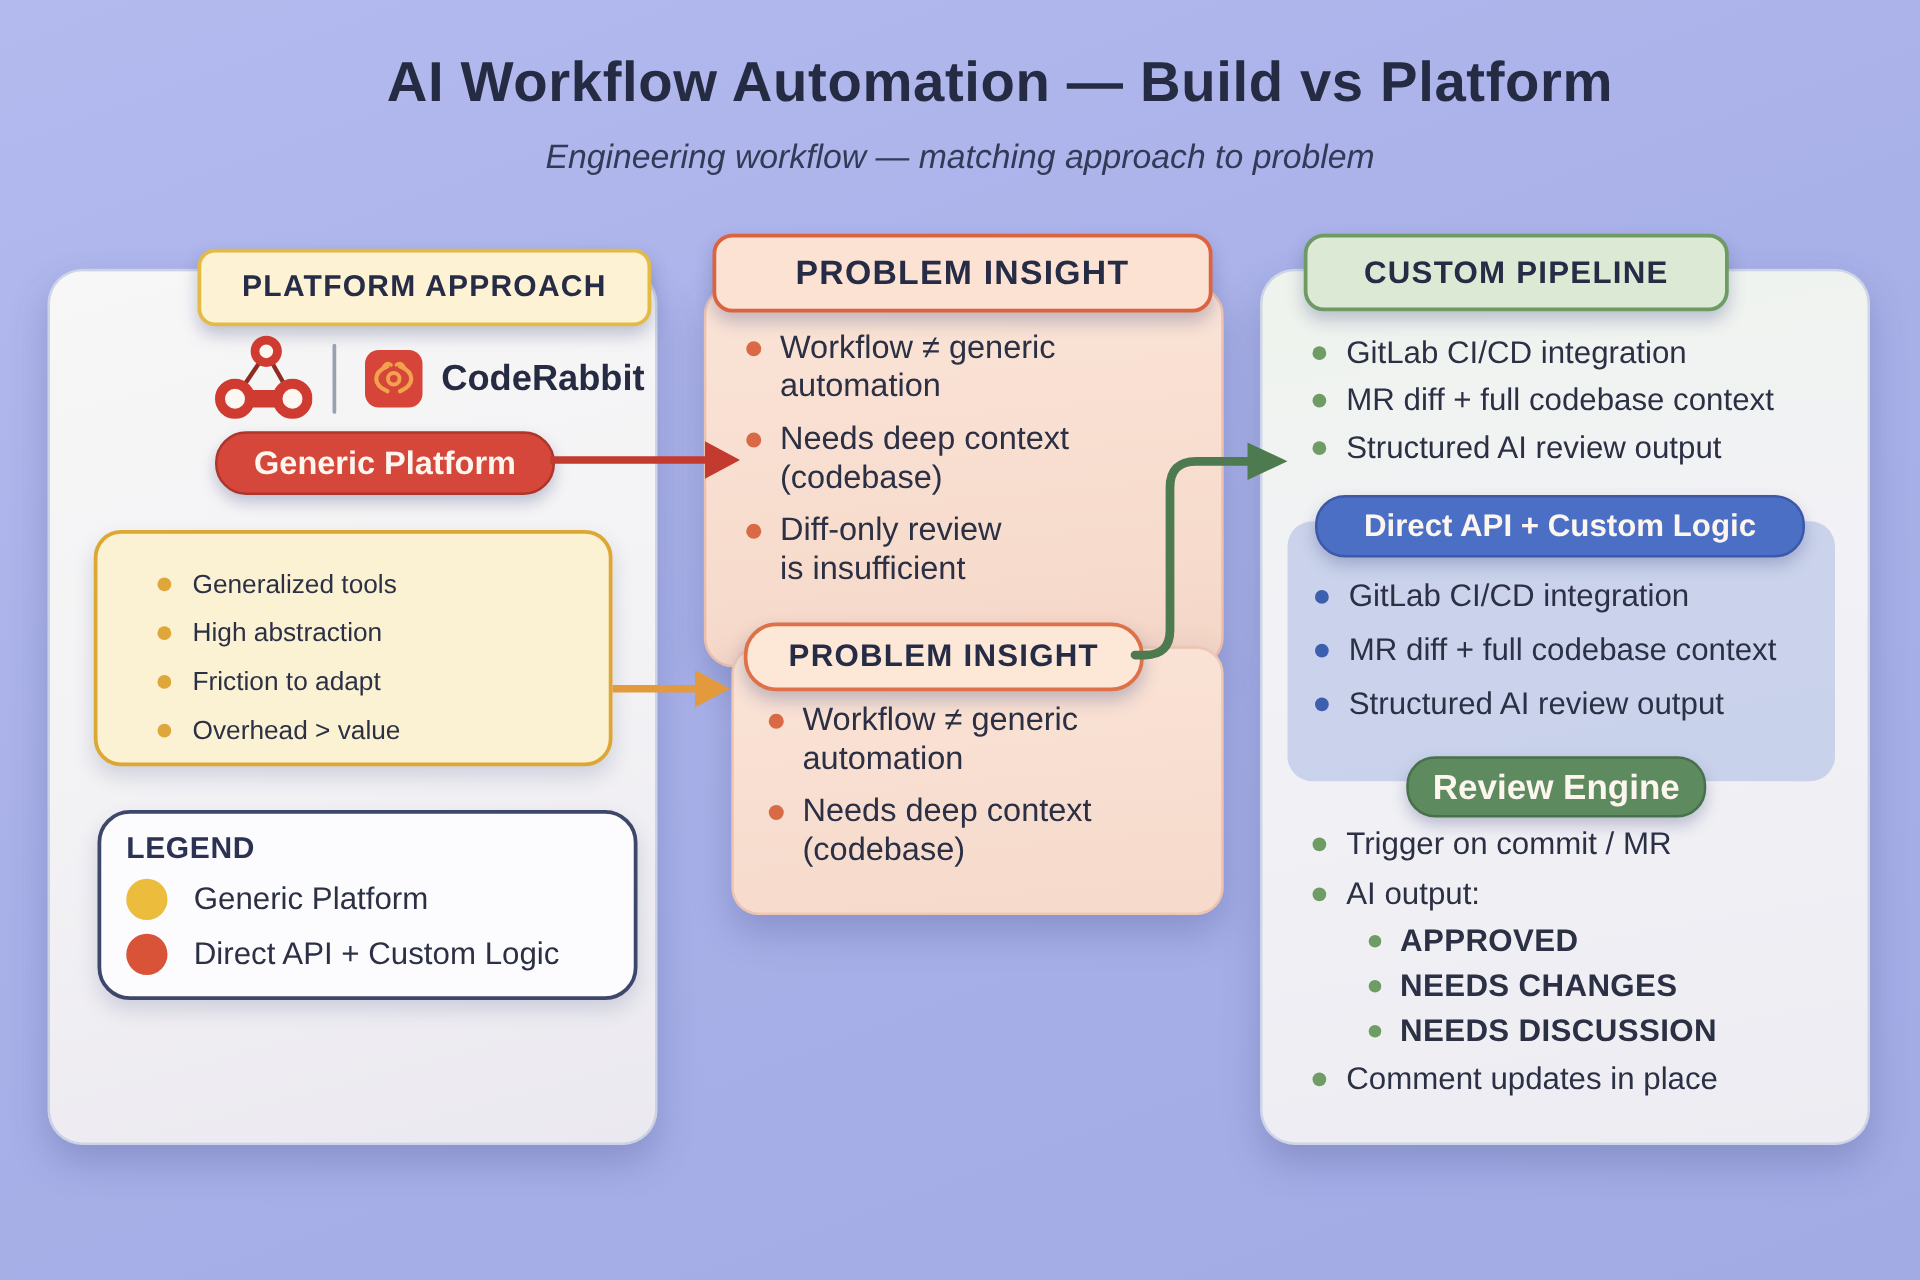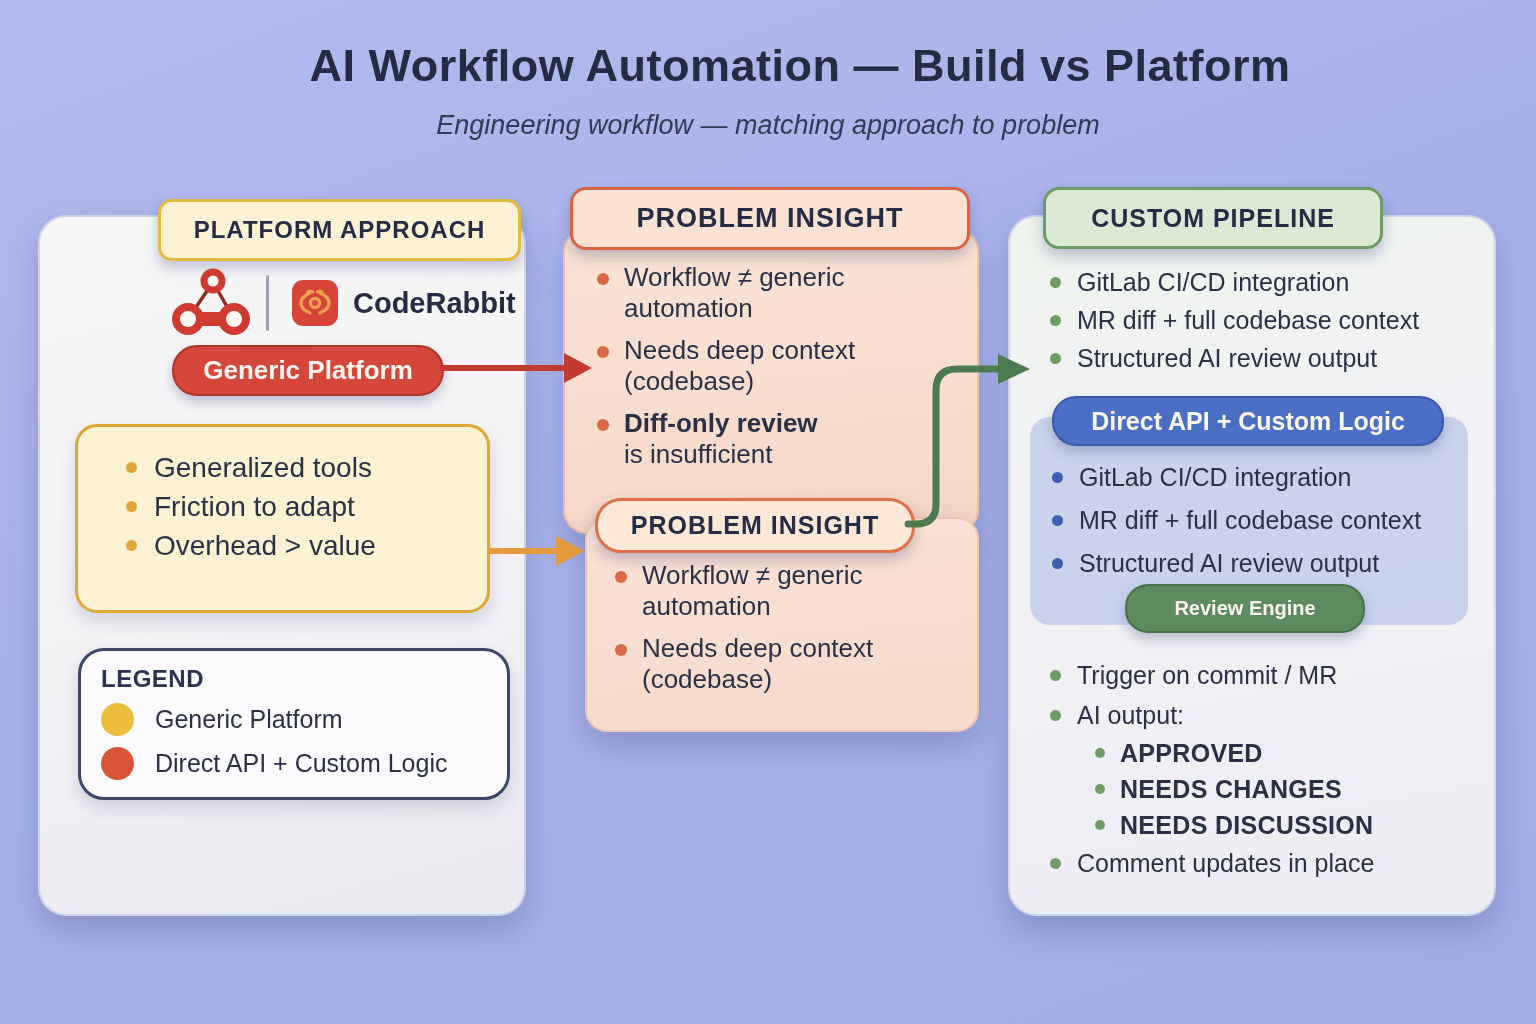--- a/index.html
+++ b/index.html
@@ -42,21 +42,21 @@
   .logo-row{position:absolute;left:172px;top:260px;height:86px;display:flex;align-items:center;}
   .logo-divider{width:3px;height:56px;background:#9aa1b0;border-radius:2px;margin:0 22px 0 16px;}
   .brand-text{font-size:29px;font-weight:700;color:#252b42;margin-left:14px;}
 
   .pill{position:absolute;display:flex;align-items:center;justify-content:center;
     font-weight:700;color:#fdf6ee;box-shadow:0 6px 12px rgba(62,72,130,.30);}
   .pill-generic{left:172px;top:345px;width:268px;height:47px;font-size:26px;
     background:#d5473b;border:2.5px solid #ad3529;border-radius:25px;}
   .pill-blue{left:1052px;top:396px;width:388px;height:46px;font-size:25px;
     background:#4b6fc5;border:2px solid #3c58a6;border-radius:24px;z-index:6;}
-  .pill-review{left:1125px;top:584px;width:236px;height:45px;font-size:20px;
+  .pill-review{left:1125px;top:605px;width:236px;height:45px;font-size:28px;
     background:#5d8a5e;border:2.5px solid #48704a;border-radius:23px;z-index:6;}
 
   .box-yellow{position:absolute;left:75px;top:424px;width:415px;height:189px;
     background:#fbf1d3;border:3px solid #dda733;border-radius:22px;
     box-shadow:0 8px 16px rgba(62,72,130,.18);padding:21px 0 0 48px;box-sizing:border-box;}
   .box-legend{position:absolute;left:78px;top:648px;width:432px;height:152px;
     background:#fcfbfd;border:3.5px solid #3e4769;border-radius:26px;
     box-shadow:0 8px 16px rgba(62,72,130,.18);padding:14px 0 0 20px;box-sizing:border-box;}
   .legend-title{font-size:24px;font-weight:800;letter-spacing:.5px;color:#2b3252;margin-bottom:10px;}
   .legend-row{display:flex;align-items:center;margin-bottom:11px;}
@@ -66,28 +66,28 @@
   .legend-label{font-size:25px;color:#2b3044;}
 
   .blist{position:absolute;}
   .brow{display:flex;align-items:flex-start;}
   .bdot{border-radius:50%;flex:0 0 auto;}
   .btext{color:#2b3044;}
 
   .lb-list{}
   .lb-row{display:flex;align-items:center;height:39px;}
   .lb-row .bdot{width:11px;height:11px;background:#dfa73a;margin-right:17px;}
-  .lb-row .btext{font-size:28px;}
+  .lb-row .btext{font-size:21px;}
 
   .mid-list{left:597px;top:262px;width:360px;}
   .mid-list2{left:615px;top:560px;width:350px;}
   .mid-row{margin-bottom:11px;}
   .mid-row .bdot{width:12px;height:12px;background:#d96a45;margin:11px 15px 0 0;}
   .mid-row .btext{font-size:26px;line-height:31px;}
-  .bold-line{font-weight:700;}
+  .bold-line{font-weight:400;}
 
   .rt-list{left:1050px;top:263px;}
   .rt-row{display:flex;align-items:center;height:38px;}
   .rt-row .bdot{width:11px;height:11px;background:#6f9c64;margin-right:16px;}
   .rt-row .btext{font-size:25px;}
 
   .blue-panel{position:absolute;left:1030px;top:417px;width:438px;height:208px;
     background:rgba(170,186,226,.55);border-radius:20px;z-index:5;}
   .bl-list{left:1052px;top:456px;z-index:7;}
   .bl-row{display:flex;align-items:center;height:43px;}
@@ -141,20 +141,24 @@
   <div class="pill pill-generic">Generic Platform</div>
 
   <div class="box-yellow">
     <div class="lb-list">
       <div class="lb-row brow">
         <span class="bdot"></span>
         <span class="btext">Generalized tools</span>
       </div>
       <div class="lb-row brow">
         <span class="bdot"></span>
+        <span class="btext">High abstraction</span>
+      </div>
+      <div class="lb-row brow">
+        <span class="bdot"></span>
         <span class="btext">Friction to adapt</span>
       </div>
       <div class="lb-row brow">
         <span class="bdot"></span>
         <span class="btext">Overhead &gt; value</span>
       </div>
     </div>
   </div>
 
   <div class="box-legend">

